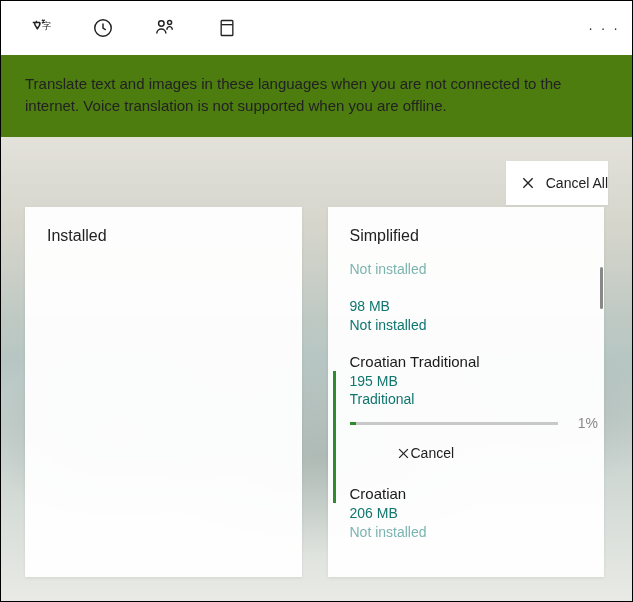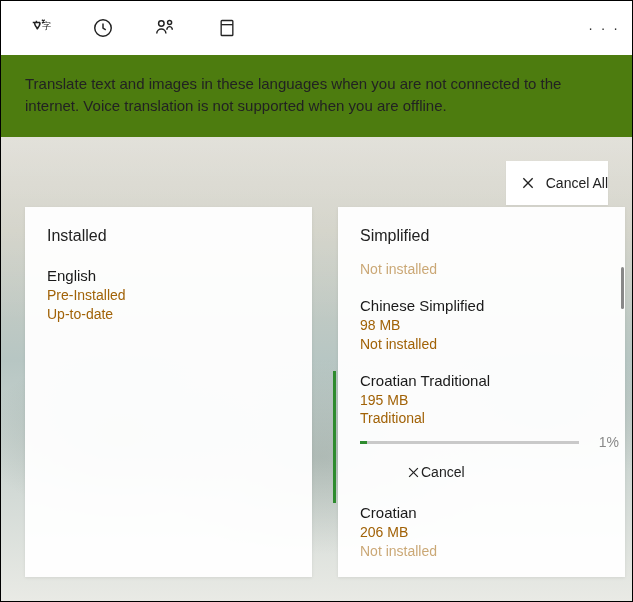--- a/index.html
+++ b/index.html
@@ -69,21 +69,21 @@
       radial-gradient(ellipse 200px 100px at 540px 280px, rgba(80,95,85,0.15), transparent 70%),
       linear-gradient(180deg, rgba(255,255,255,0.25) 0%, rgba(255,255,255,0) 40%);
   }
   .panels {
     position: absolute;
     top: 136px;
     left: 0;
     right: 0;
     bottom: 0;
     display: flex;
-    padding: 70px 7px 24px 24px;
+    padding: 70px 28px 24px 24px;
     gap: 26px;
   }
   .card {
     background: rgba(255,255,255,0.95);
     flex: 1;
     padding: 20px 22px;
     box-shadow: 0 1px 3px rgba(0,0,0,0.08);
     overflow: hidden;
     position: relative;
   }
@@ -93,21 +93,21 @@
     color: #222;
     margin-bottom: 22px;
   }
   .lang-name {
     font-size: 15px;
     color: #1a1a1a;
     margin-bottom: 2px;
   }
   .meta {
     font-size: 14px;
-    color: #a16207;
+    color: #0f766e;
     line-height: 1.35;
   }
   .lang-block { margin-bottom: 18px; }
   .cancel-all {
     position: absolute;
     top: 160px;
     right: 24px;
     background: #fff;
     padding: 14px 0 14px 14px;
     display: flex;
@@ -213,40 +213,34 @@
     <line x1="5" y1="5" x2="19" y2="19"></line>
       <line x1="19" y1="5" x2="5" y2="19"></line>
   </svg>
   <span>Cancel All</span>
 </div>
 
 <div class="panels">
 
   <div class="card">
     <h2>Installed</h2>
-    <div class="lang-block">
-      <div class="lang-name">English</div>
-      <div class="meta">Pre-Installed</div>
-      <div class="meta">Up-to-date</div>
-    </div>
   </div>
 
   <div class="card avail-card">
     <h2>Simplified</h2>
     <div class="scroll-hint"></div>
 
     <div class="avail-list">
 
       <div class="lang-block cut-top" style="margin-top:-16px;opacity:0.55">
         <div class="meta">212 MB</div>
         <div class="meta">Not installed</div>
       </div>
 
       <div class="lang-block">
-        <div class="lang-name">Chinese Simplified</div>
         <div class="meta">98 MB</div>
         <div class="meta">Not installed</div>
       </div>
 
       <div class="lang-block dl-block" style="padding-bottom:6px;">
         <div class="lang-name">Croatian Traditional</div>
         <div class="meta">195 MB</div>
         <div class="meta">Traditional</div>
         <div class="progress-row">
           <div class="progress-track">

